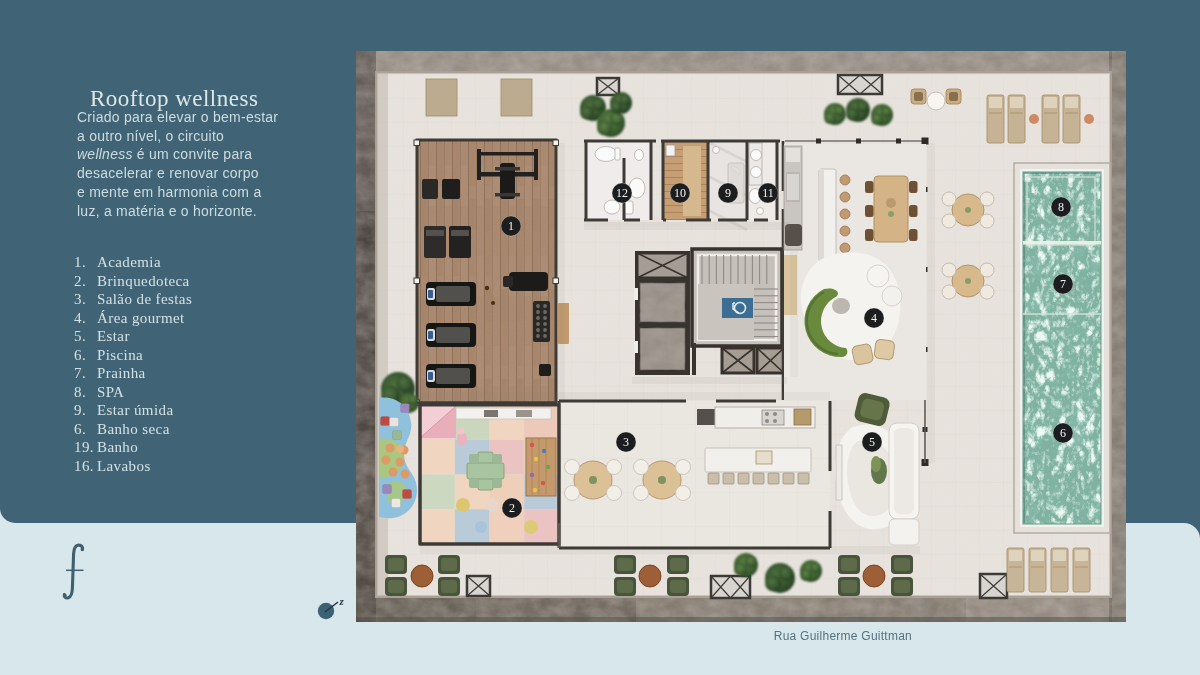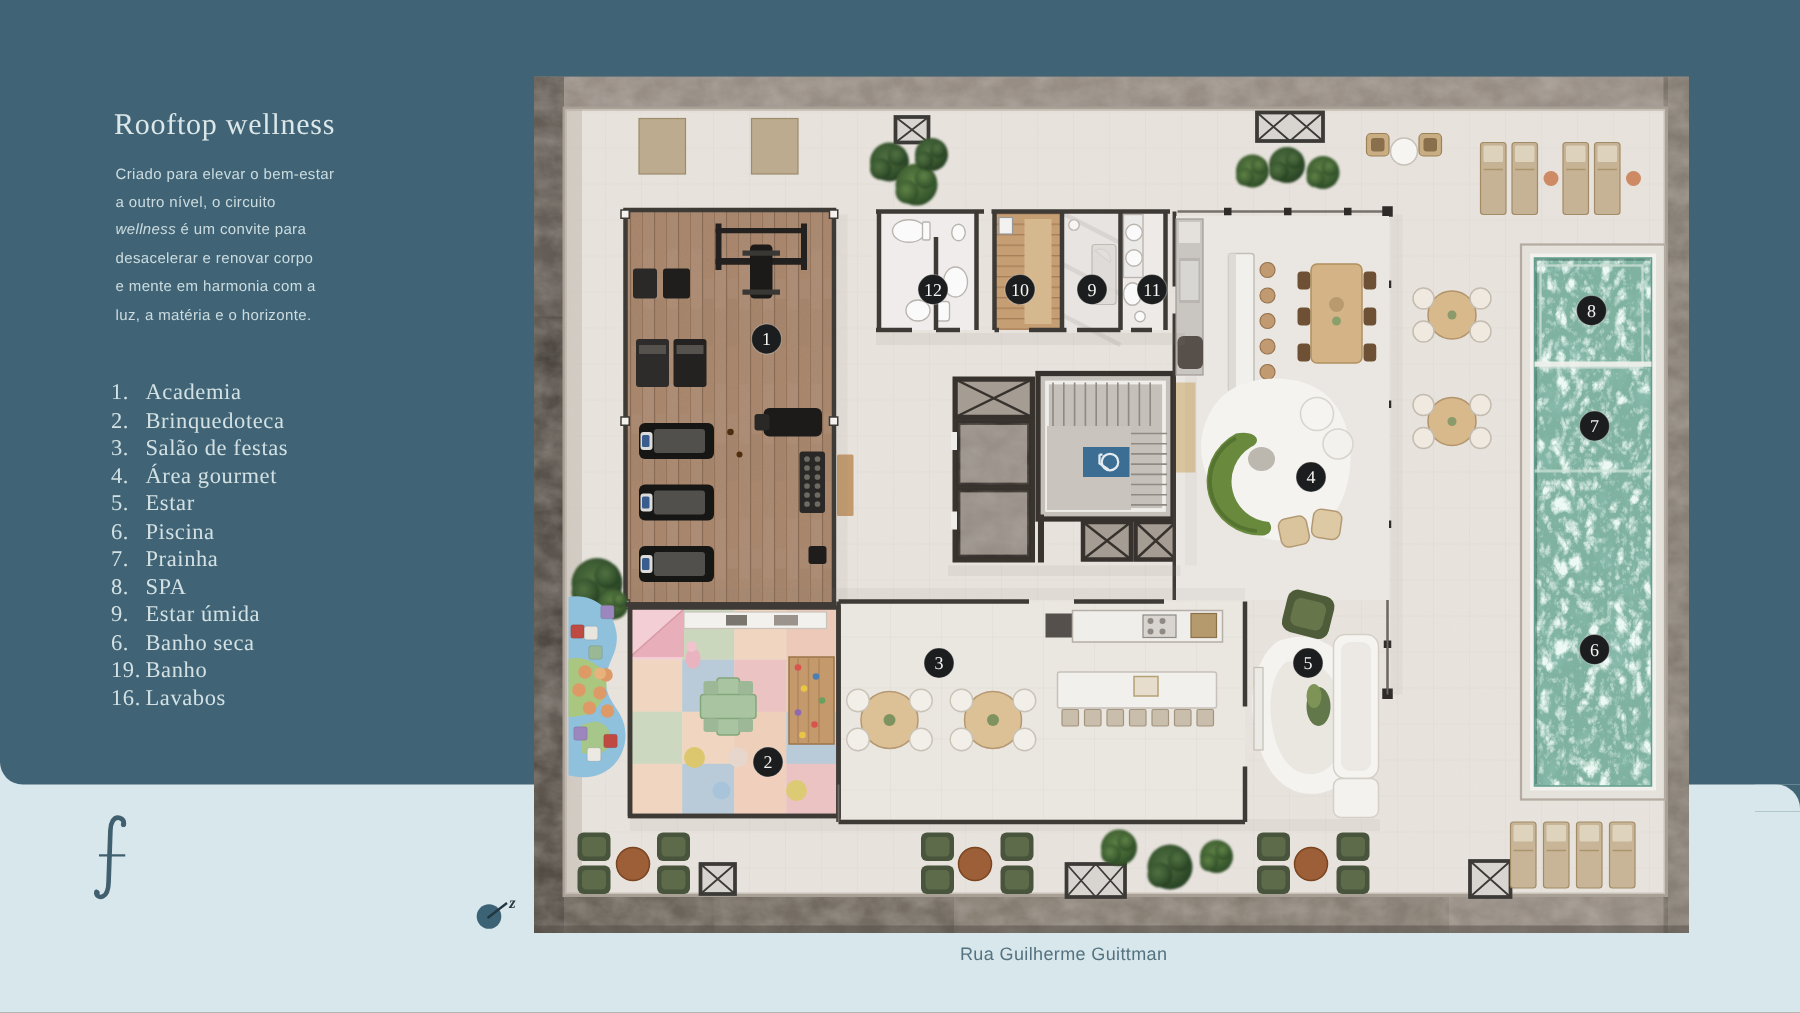--- a/index.html
+++ b/index.html
@@ -1,26 +1,26 @@
 <!DOCTYPE html>
 <html><head>
 <meta charset="utf-8">
 <style>
   html,body{margin:0;padding:0;}
   body{width:1200px;height:675px;overflow:hidden;position:relative;background:#d8e7ec;font-family:"Liberation Sans",sans-serif;}
   .teal{position:absolute;left:0;top:0;width:1200px;height:523px;background:#406475;border-bottom-left-radius:15px;}
   .notch-teal{position:absolute;left:1170px;top:523px;width:30px;height:18px;background:#406475;}
   .notch-light{position:absolute;left:1170px;top:523px;width:30px;height:18px;background:#d8e7ec;border-top-right-radius:16px;}
-  h1{font-family:"Liberation Serif",serif;font-weight:400;font-size:20px;letter-spacing:0.5px;color:#dbe7e9;margin:0;position:absolute;top:72px;left:76px;white-space:nowrap;}
-  .para{position:absolute;left:77px;top:108px;font-size:10px;line-height:18.7px;letter-spacing:0.25px;color:#ccdce0;font-weight:400;}
+  h1{font-family:"Liberation Serif",serif;font-weight:400;font-size:23px;letter-spacing:0.5px;color:#dbe7e9;margin:14px;position:absolute;top:72px;left:76px;white-space:nowrap;}
+  .para{position:absolute;left:77px;top:108px;font-size:14px;line-height:18.7px;letter-spacing:0.25px;color:#ccdce0;font-weight:400;}
   .para i{}
   .list{position:absolute;left:74px;top:253px;font-family:"Liberation Serif",serif;font-size:15px;line-height:18.5px;letter-spacing:0.4px;color:#d3e1e4;}
   .list .row{display:flex;}
   .list .num{width:23px;flex:0 0 23px;}
-  .caption{position:absolute;left:640px;top:629px;width:272px;text-align:left;font-size:12px;letter-spacing:0.25px;color:#54727f;}
+  .caption{position:absolute;left:640px;top:629px;width:272px;text-align:right;font-size:12px;letter-spacing:0.25px;color:#54727f;}
   .fp{position:absolute;left:356px;top:51px;}
   .flogo{position:absolute;left:53px;top:536px;}
   .compass{position:absolute;left:310px;top:592px;}
 </style>
 </head>
 <body>
 <div class="teal"></div>
 <div class="notch-teal"></div>
 <div class="notch-light"></div>
 <h1>Rooftop wellness</h1>

